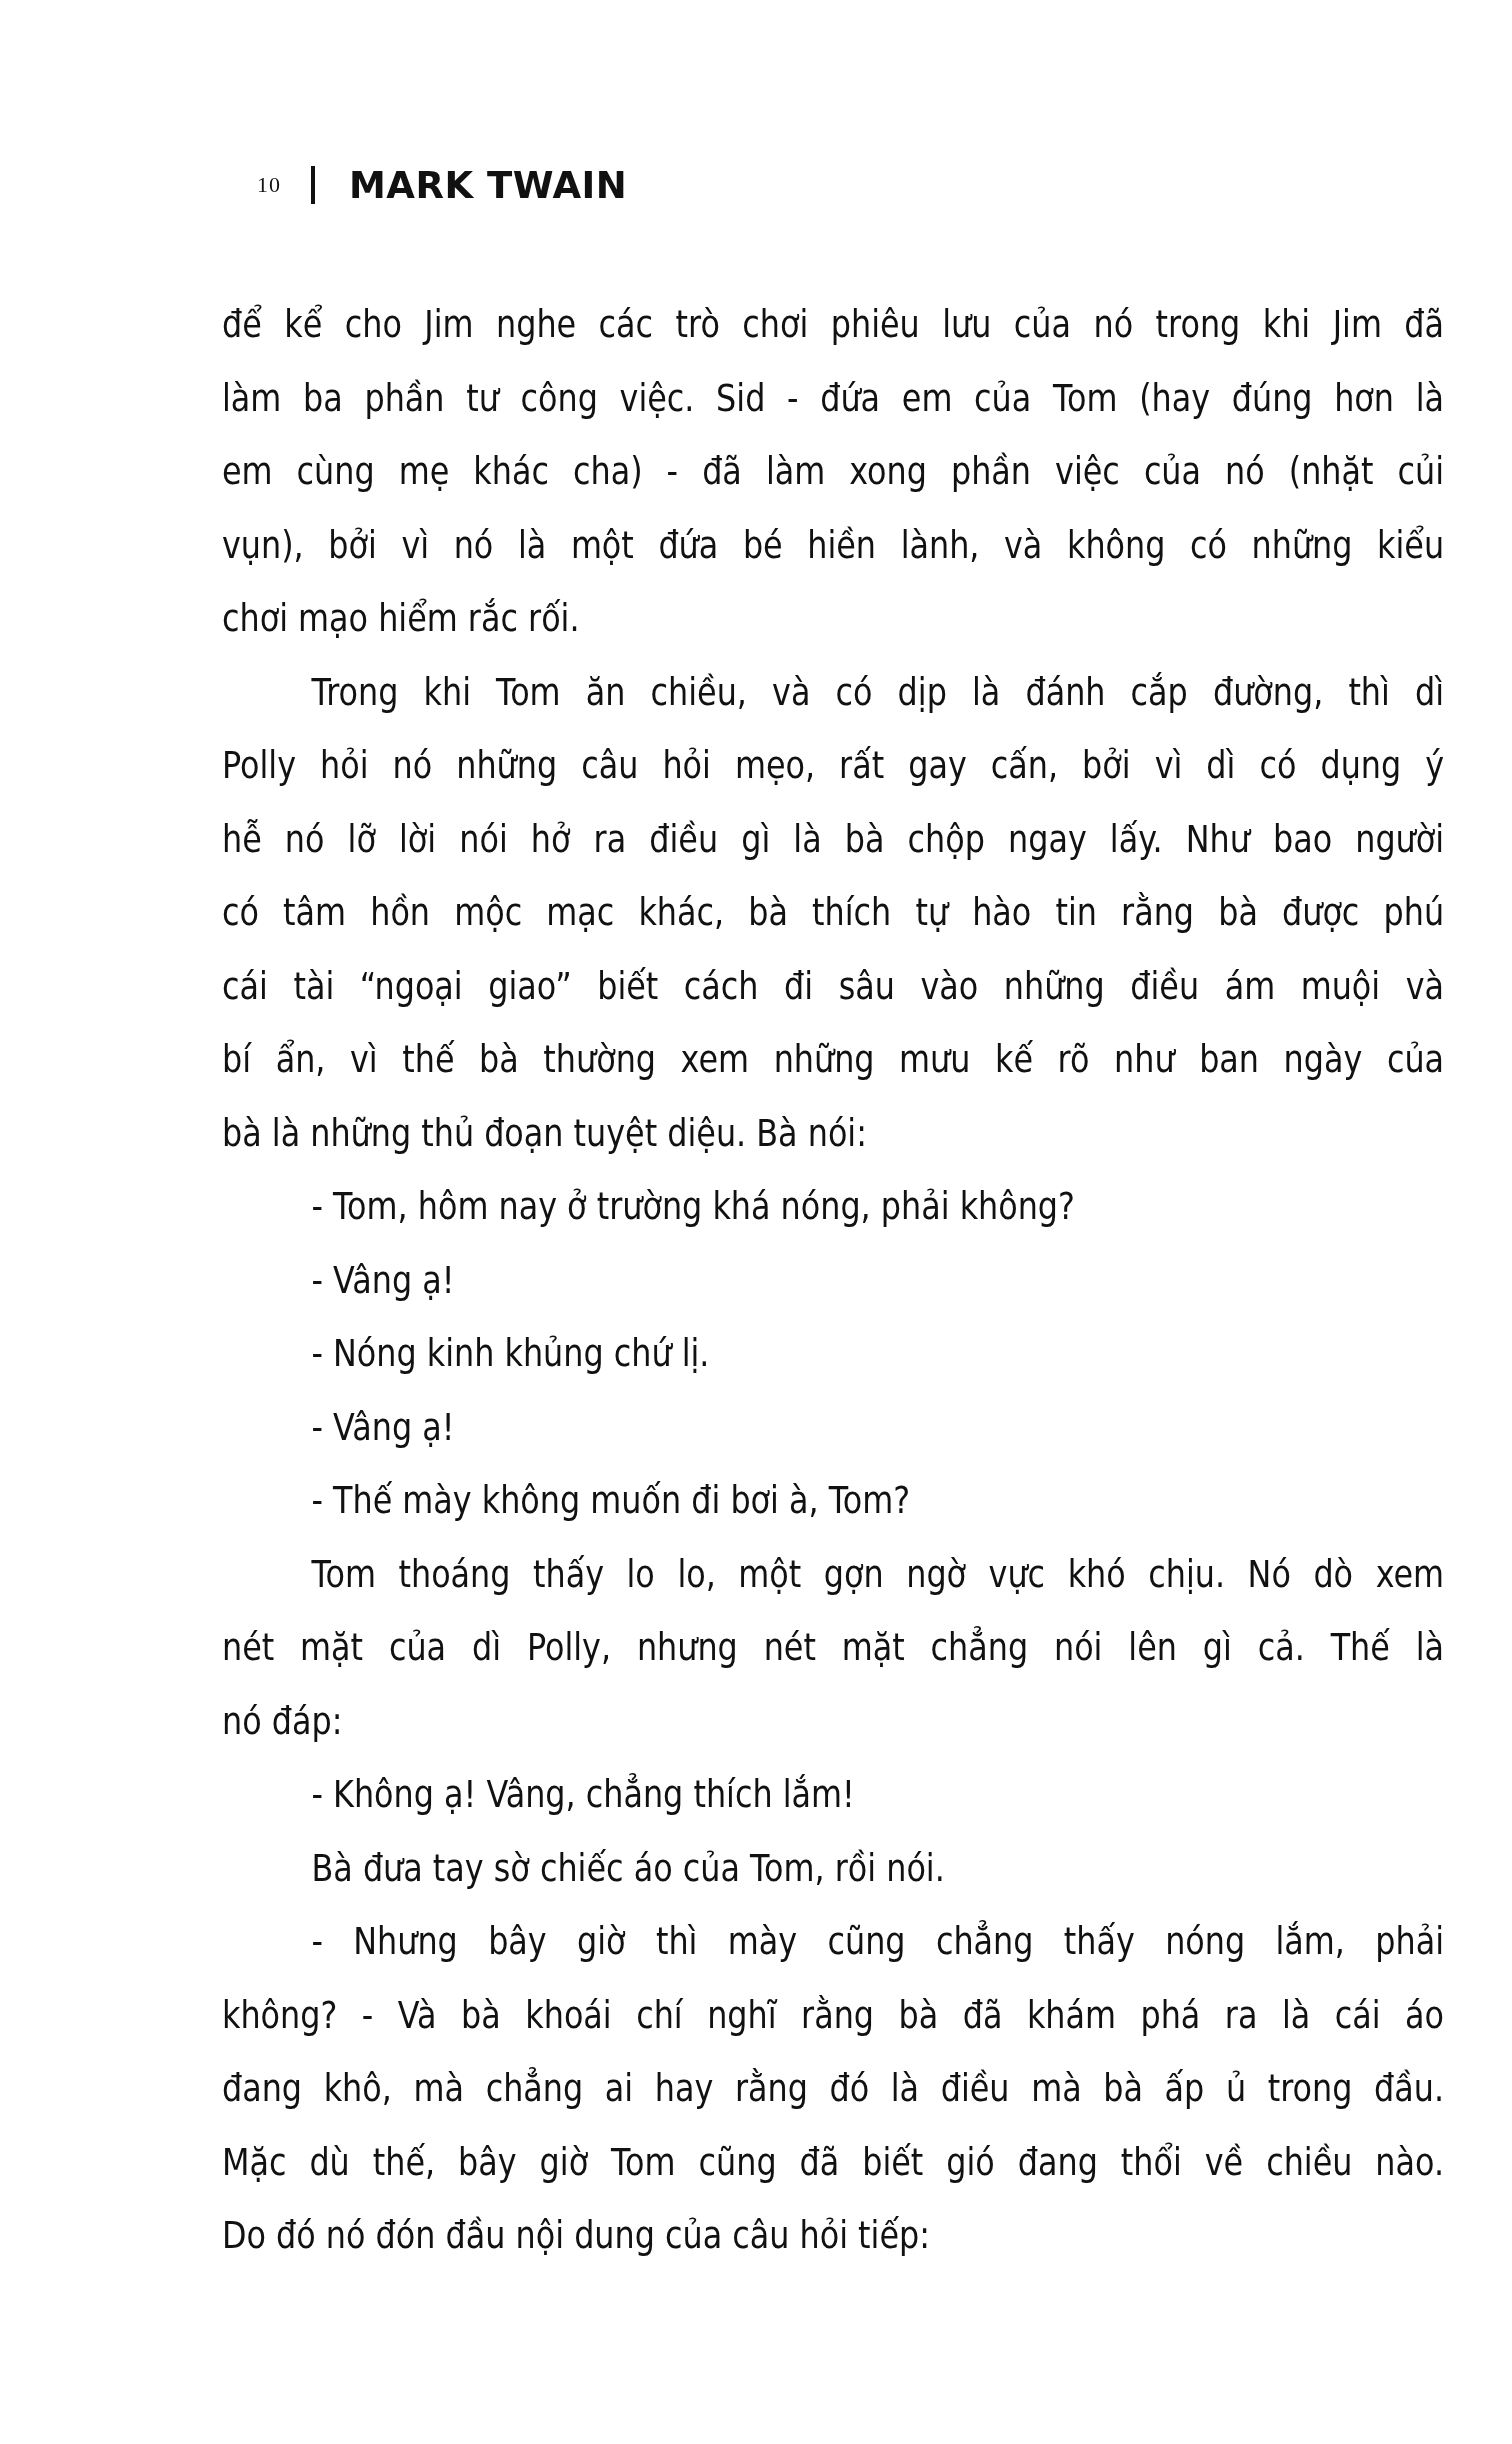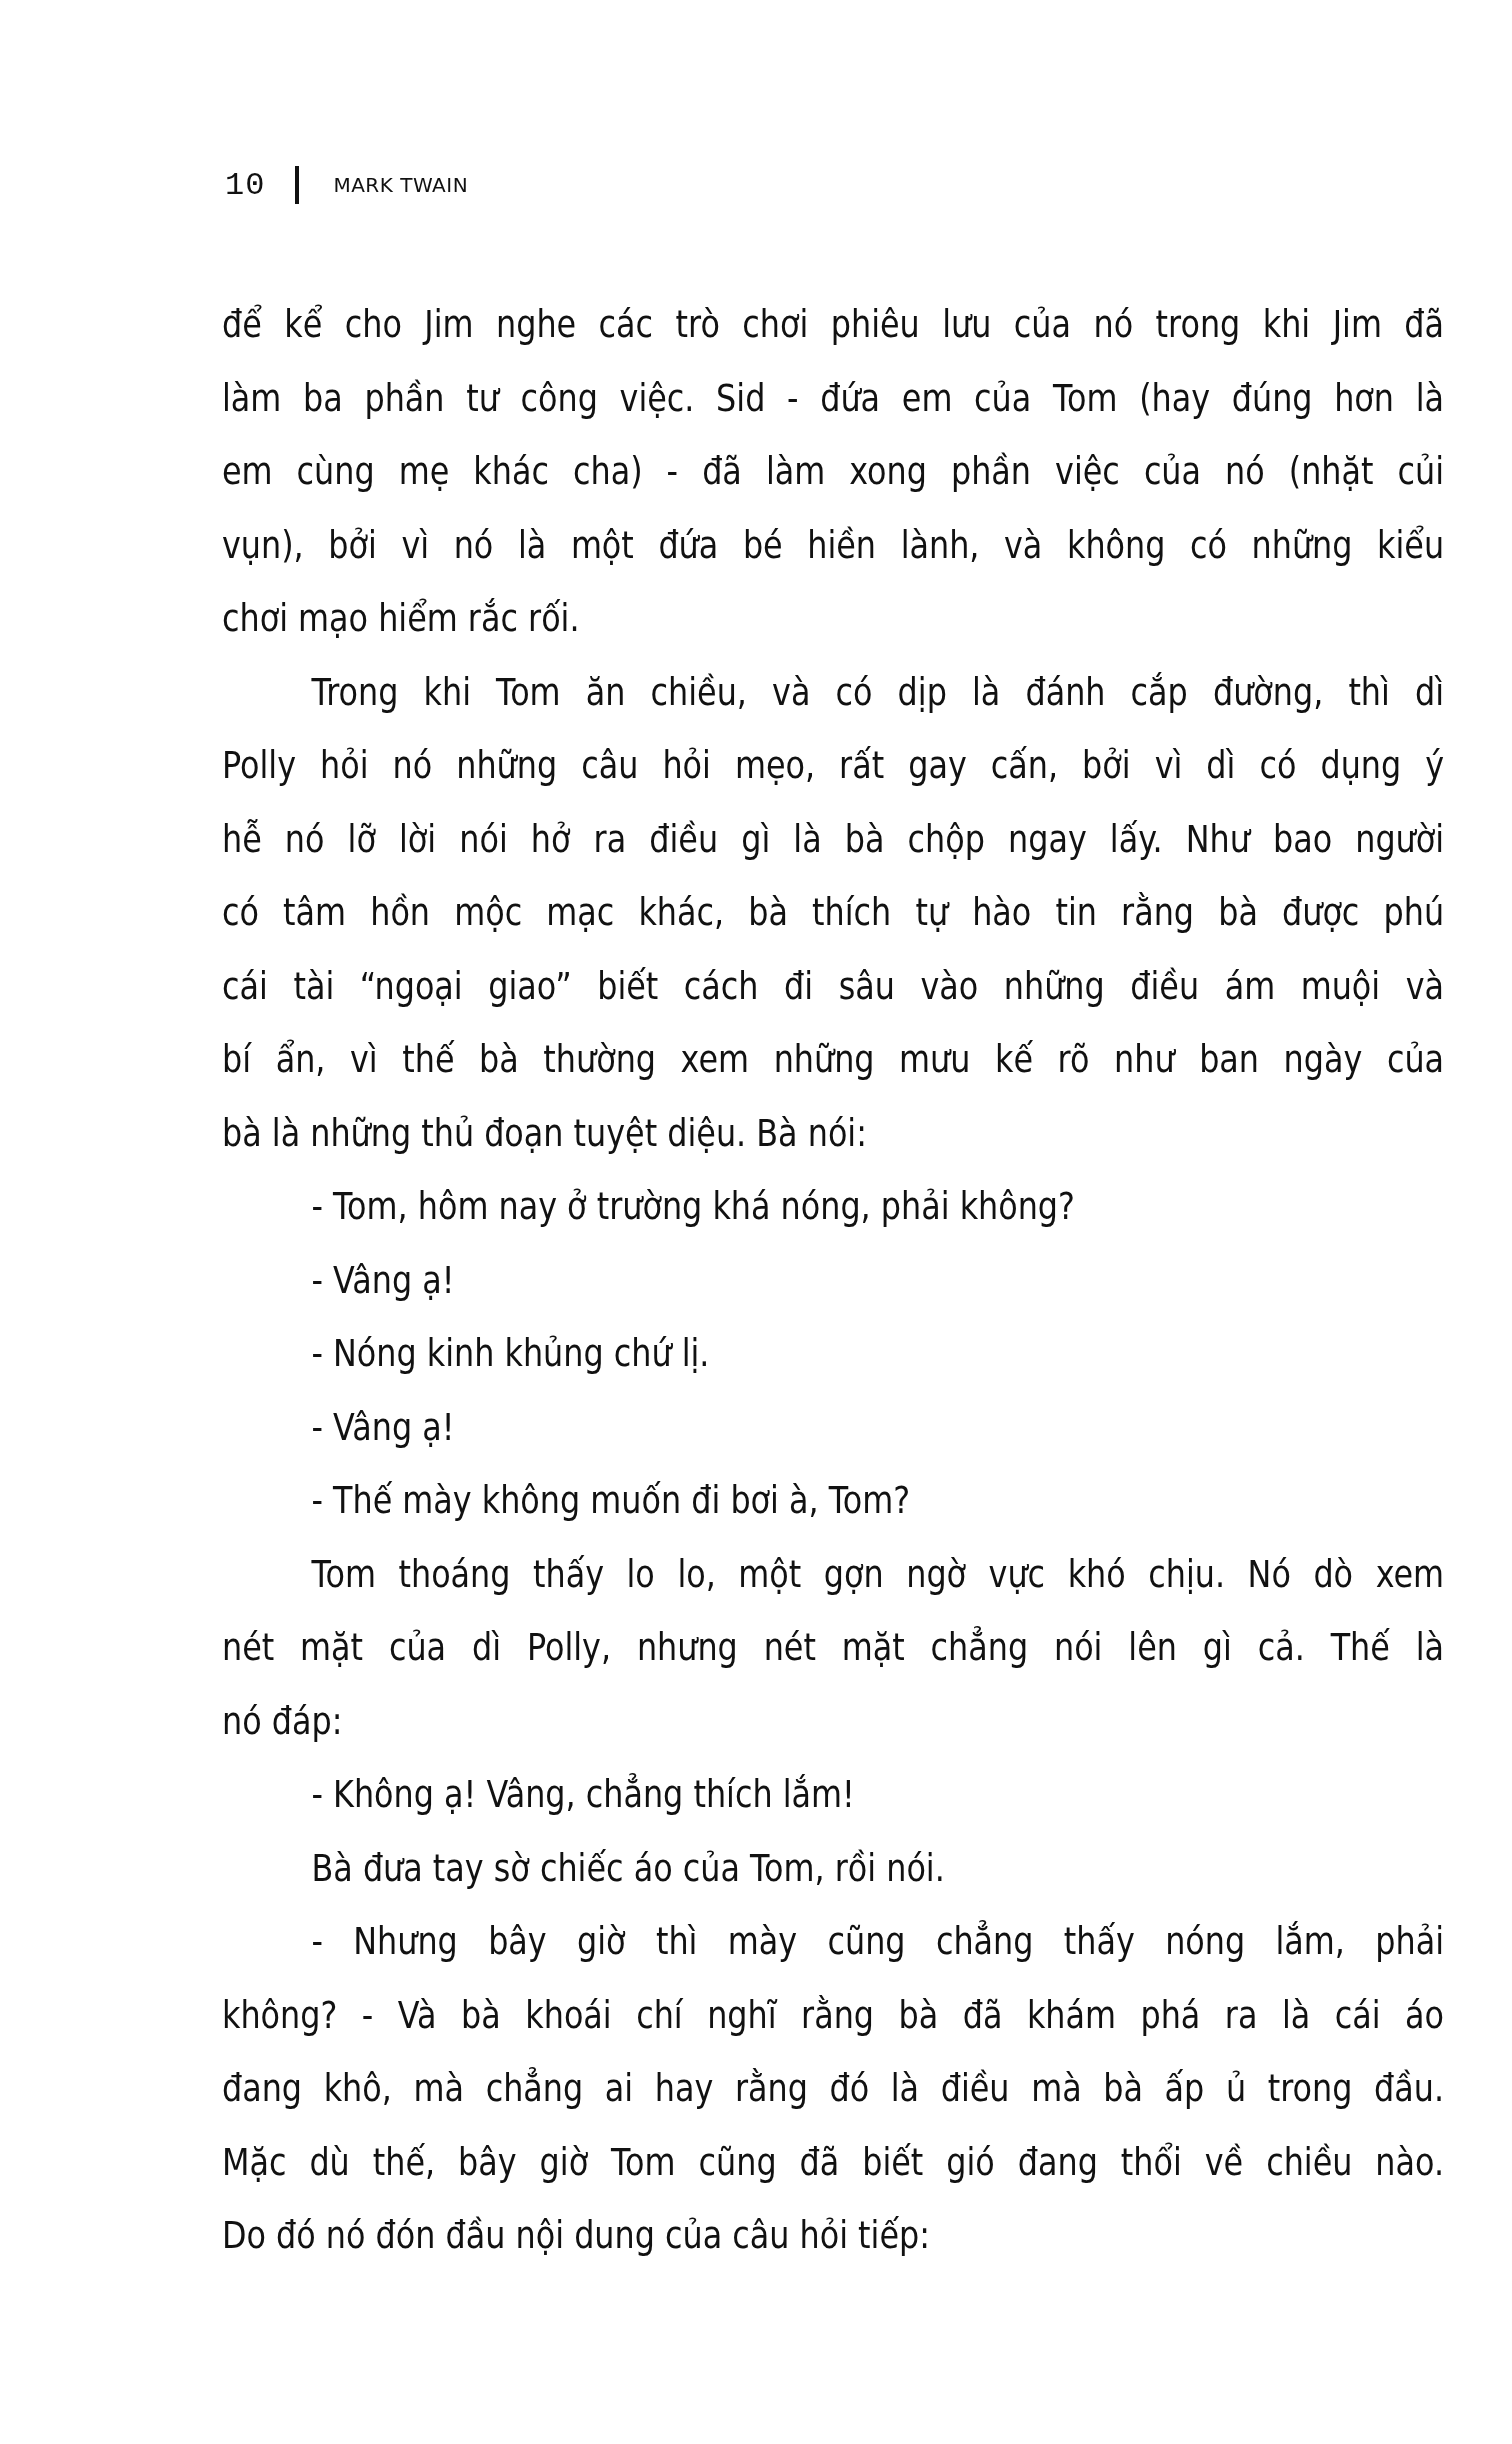--- a/index.html
+++ b/index.html
@@ -19,35 +19,36 @@
       position: absolute;
       left: 225px;
       top: 162px;
       height: 46px;
       display: flex;
       align-items: center;
       font-family: "DejaVu Sans", sans-serif;
       color: #111;
     }
     .page-number {
-      font-size: 32px;
-      font-family: Liberation Mono, monospace;
+      font-size: 22px;
+      font-family: Liberation Serif, serif;
       letter-spacing: 1px;
+      margin-left: 32px;
     }
     .header-sep {
       display: inline-block;
       width: 4px;
       height: 38px;
       background: #111;
       margin: 0 34px 0 30px;
     }
     .header-author {
-      font-size: 20px;
+      font-size: 37px;
       letter-spacing: 0.5px;
-      font-weight: 400;
+      font-weight: 700;
     }
     .body-text {
       position: absolute;
       left: 222px;
       top: 288px;
       width: 1222px;
       font-size: 37px;
       line-height: 73.5px;
       transform: scaleX(0.86);
       transform-origin: left top;

